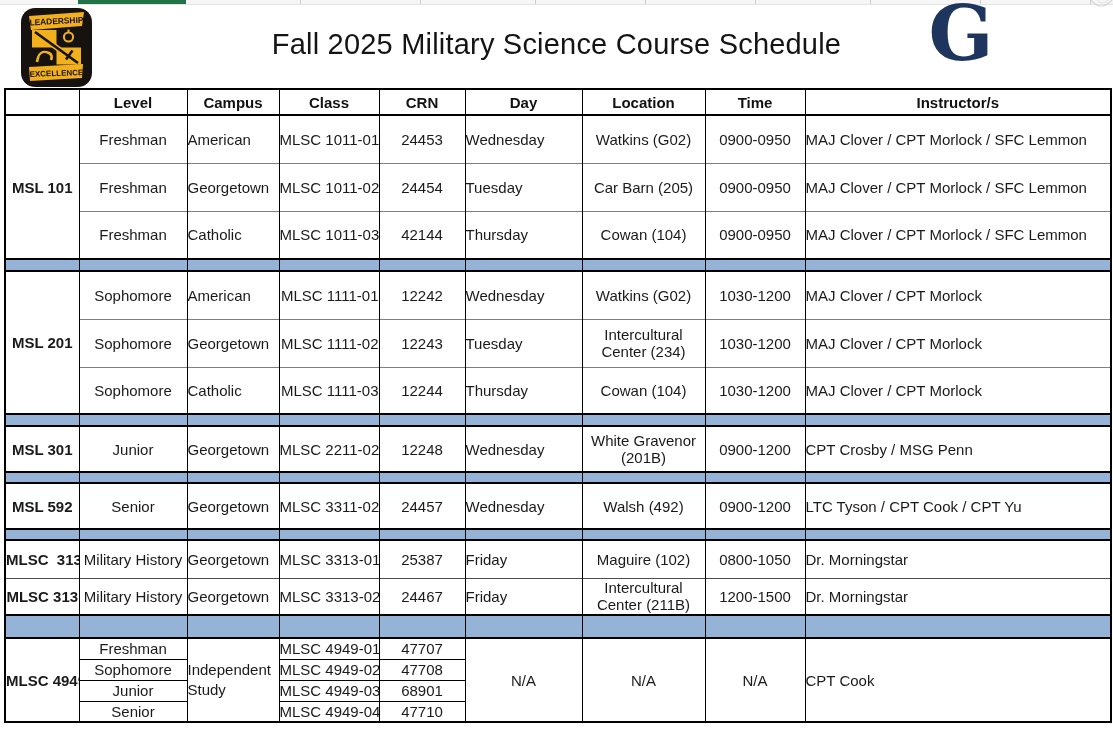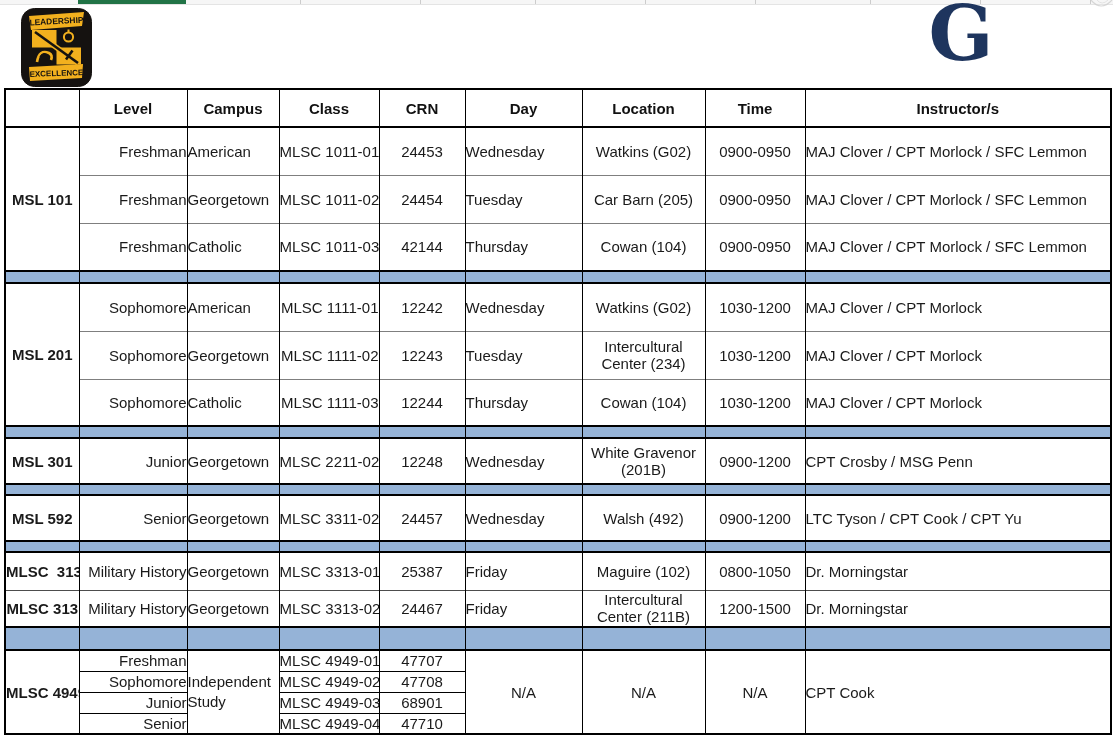--- a/index.html
+++ b/index.html
@@ -40,21 +40,21 @@
   }
   #sched thead th{
     font-weight:bold;text-align:center;border-bottom:2px solid #000;color:#111;
   }
   tr.sep td{background:var(--sep,#95B3D7);border-top:2px solid #000;border-bottom:2px solid #000;}
   tr.block-start td{border-top:2px solid #000;}
   tr.inner-gray td{border-top:1px solid #7f7f7f;}
   tr.inner-black td{border-top:1px solid #000;}
   tr.thin-top td{border-top:1px solid #4d4d4d;}
   td.label{font-weight:bold;text-align:center;white-space:pre;font-size:15px;}
-  td.level{text-align:right;padding-left:7px;white-space:nowrap;font-size:14.5px;}
+  td.level{text-align:center;padding-left:7px;white-space:nowrap;font-size:14.5px;}
   td.campus{text-align:left;padding-left:7px;}
   td.campus.wrap{line-height:20px;}
   td.cclass{text-align:right;padding-left:8px;white-space:nowrap;}
   td.crn{text-align:center;}
   td.day{text-align:left;padding-left:7px;}
   td.day.center{text-align:center;padding-left:0;}
   td.location{text-align:center;line-height:17px;padding:0 1px;}
   td.location.small{font-size:13.5px;}
   td.time{text-align:center;}
   td.instr{text-align:left;padding-left:9px;}
@@ -96,38 +96,39 @@
 
     <path d="M17,55 Q19,42 29,46 Q33,48 31,53" fill="none" stroke="#F2B01E" stroke-width="2.6"></path>
     <path d="M20,50 Q24,44 28,49" fill="none" stroke="#151210" stroke-width="1.4"></path>
 
     <polygon points="9,9 64,5 62,19 11,23" fill="#F2B01E"></polygon>
     <polygon points="9,60 63,57 62,71 10,74" fill="#F2B01E"></polygon>
     <text x="36.5" y="17" transform="rotate(-3 36.5 15)" text-anchor="middle" font-family="Liberation Sans, sans-serif" font-size="8.4" font-weight="bold" fill="#151210">LEADERSHIP</text>
     <text x="36.5" y="69" transform="rotate(-2 36.5 67)" text-anchor="middle" font-family="Liberation Sans, sans-serif" font-size="8" font-weight="bold" fill="#151210">EXCELLENCE</text>
   </svg>
 
+  <div class="page-title">Fall 2025 Military Science Course Schedule</div>
 
   <div class="gu-logo">G</div>
 </div>
 
 <table id="sched">
   <colgroup>
     <col style="width:74px">
       <col style="width:108px">
       <col style="width:92px">
     <col style="width:100px">
       <col style="width:86px">
       <col style="width:117px">
     <col style="width:123px">
       <col style="width:100px">
       <col style="width:306px">
   </colgroup>
   <thead>
-    <tr id="hdr-row" style="height:38px">
+    <tr id="hdr-row" style="height:26px">
         <th></th>
         <th>Level</th>
         <th>Campus</th>
         <th>Class</th>
         <th>CRN</th>
         <th>Day</th>
         <th>Location</th>
         <th>Time</th>
         <th>Instructor/s</th>
       </tr>

